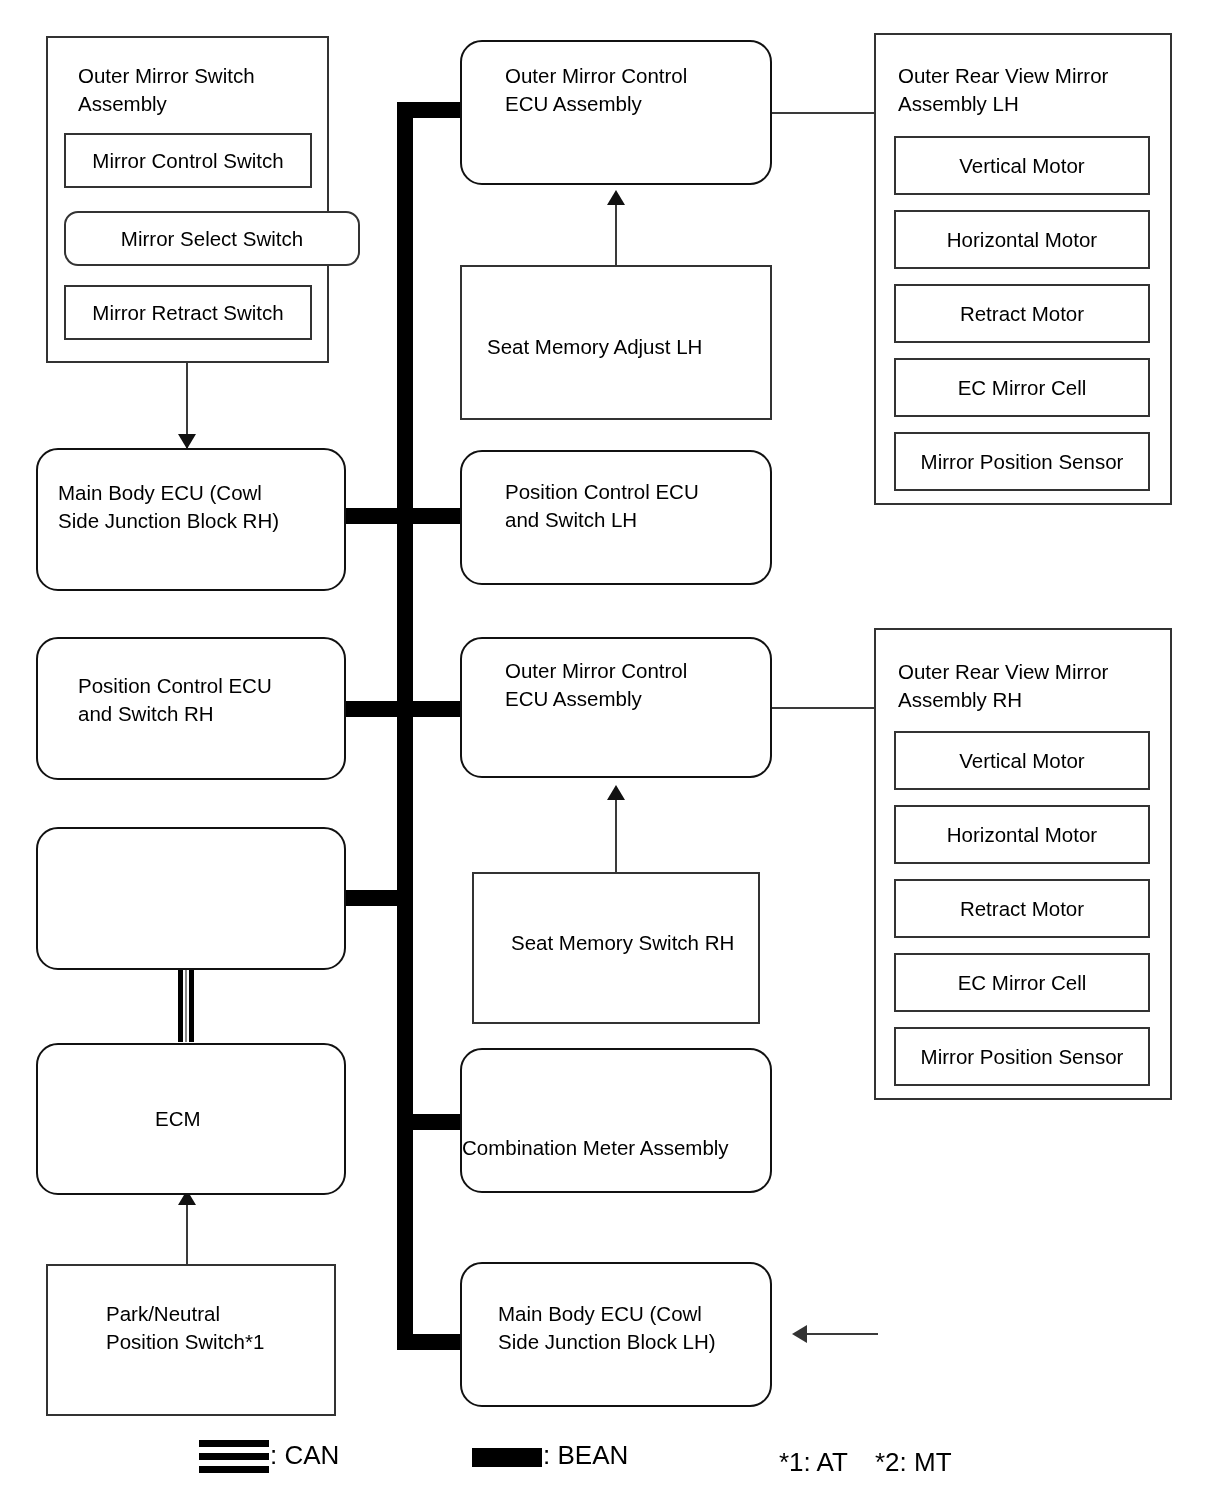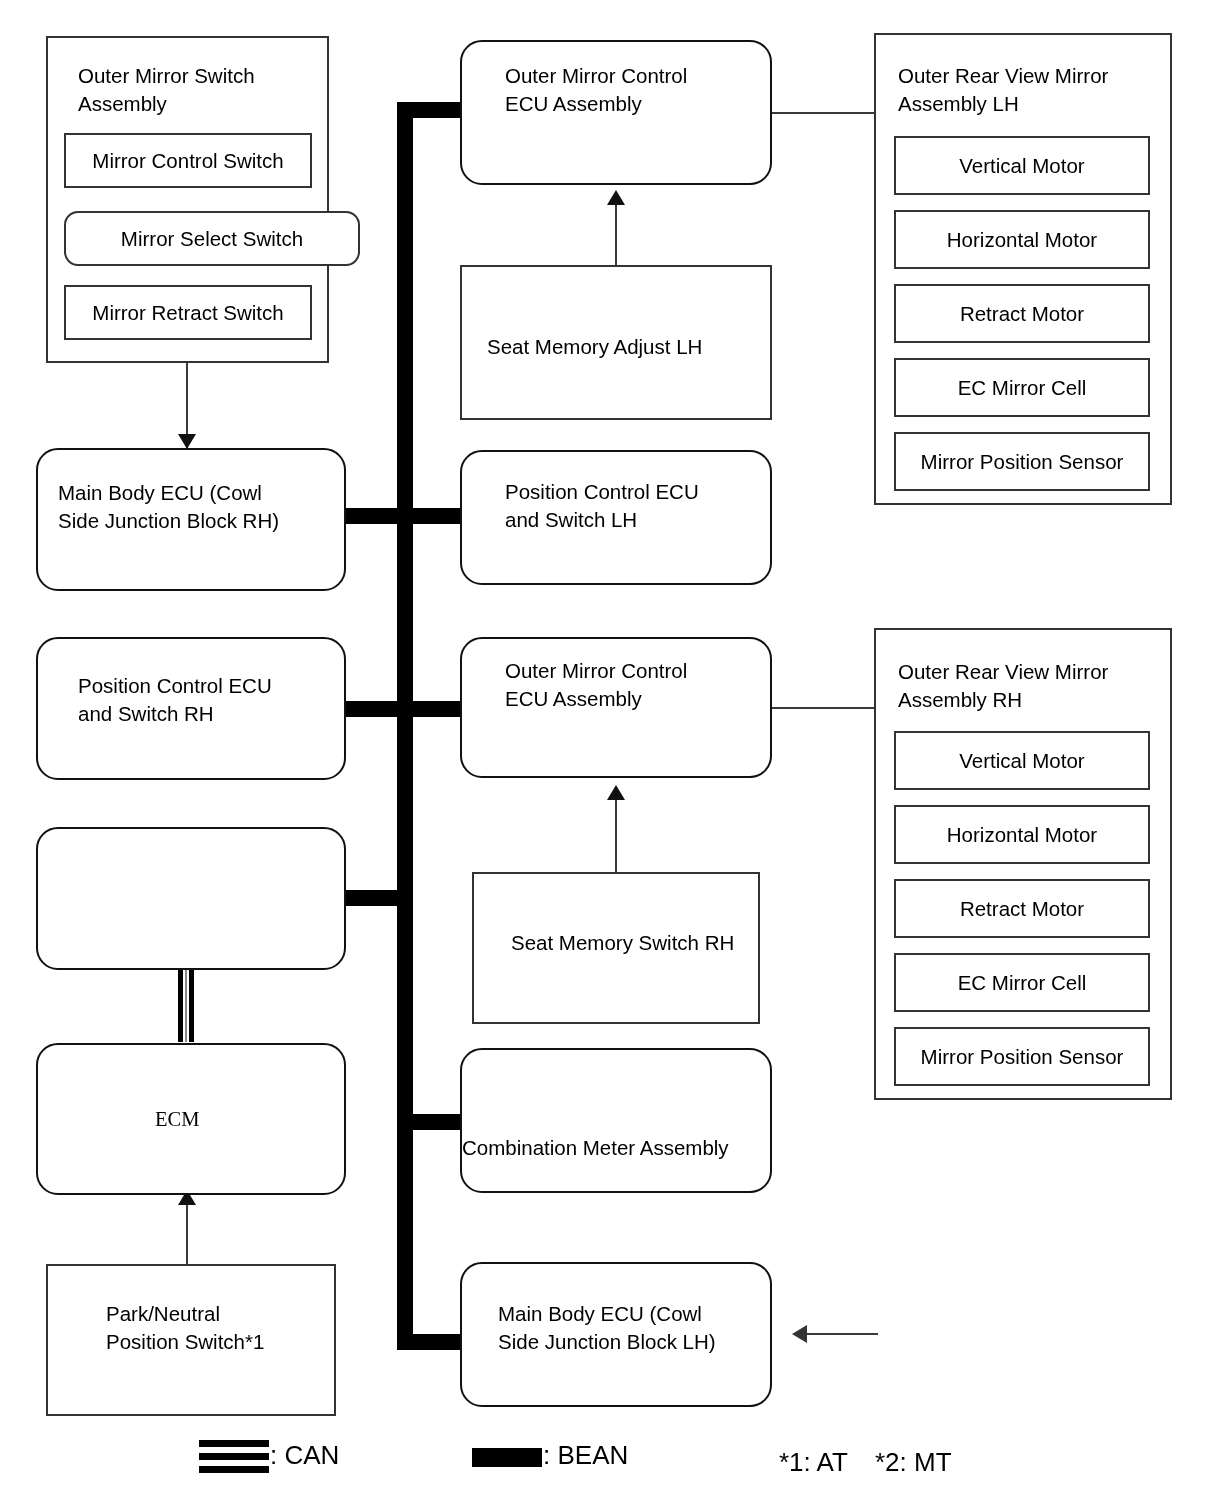--- a/index.html
+++ b/index.html
@@ -123,21 +123,21 @@
   <div class="lbl t20" style="left:58px;top:479px;width:290px;">Main Body ECU (Cowl
 Side Junction Block RH)</div>
 
   <div class="box rnd" style="left:36px;top:637px;width:310px;height:143px;"></div>
   <div class="lbl t20" style="left:78px;top:672px;width:280px;">Position Control ECU
 and Switch RH</div>
 
   <div class="box rnd" style="left:36px;top:827px;width:310px;height:143px;"></div>
 
   <div class="box rnd" style="left:36px;top:1043px;width:310px;height:152px;"></div>
-  <div class="lbl t20" style="left:155px;top:1105px;width:180px;font-family:Liberation Serif, serif;">ECM</div>
+  <div class="lbl t20" style="left:155px;top:1105px;width:180px;">ECM</div>
 
   <div class="box sq" style="left:46px;top:1264px;width:290px;height:152px;"></div>
   <div class="lbl t20" style="left:106px;top:1300px;width:240px;">Park/Neutral
 Position Switch*1</div>
 
   <div class="box sq" style="left:874px;top:33px;width:298px;height:472px;"></div>
   <div class="lbl lbl-tl t20" style="left:898px;top:42px;width:275px;">Outer Rear View Mirror
 Assembly LH</div>
 
   <div class="box inner lbl-c t20" style="left:894px;top:136px;width:256px;height:59px;">Vertical Motor</div>

